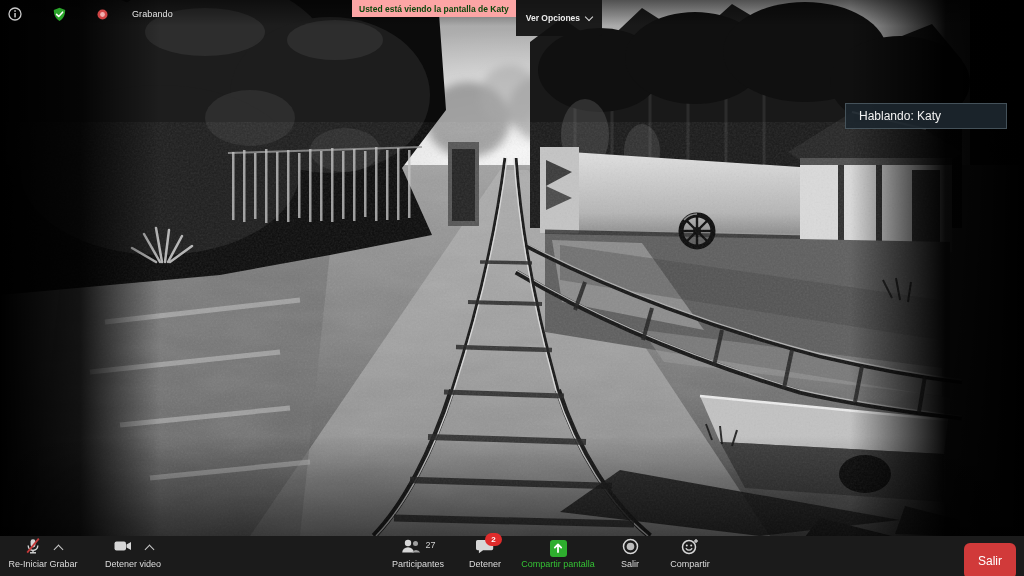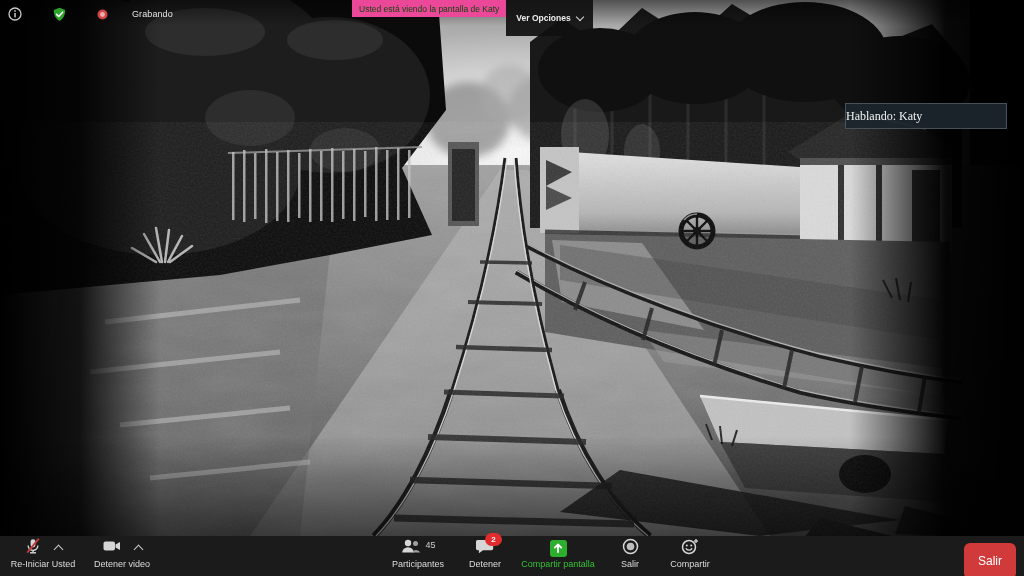--- a/index.html
+++ b/index.html
@@ -13,33 +13,33 @@
   
   .top-left{position:absolute;left:8px;top:5px;height:18px;display:flex;align-items:center;z-index:30;gap:18px;}
   .ico{display:inline-flex;align-items:center;justify-content:center;}
   .ico-info{margin-right:12px;}
   .ico-shield{margin-right:12px;}
   .ico-recdot{margin-right:6px;}
   .rec-label{font-size:9px;color:#e4e4e4;letter-spacing:.1px;}
 
   
   .top-banner{position:absolute;left:352px;top:0;height:17px;display:flex;z-index:30;}
-  .banner-green{background:#ec4899;color:#0c470c;font-size:8.5px;font-weight:normal;
+  .banner-green{background:#fca5a5;color:#0c470c;font-size:8.5px;font-weight:bold;
                 display:flex;align-items:center;padding:0 7px;white-space:nowrap;}
   .banner-options{background:rgba(16,16,16,.93);color:#ededed;font-size:8.5px;font-weight:bold;
                   display:flex;align-items:center;gap:6px;padding:18px 10px;white-space:nowrap;
                   border-radius:0 0 3px 0;cursor:default;}
   .chev-down{width:5px;height:5px;border-left:1.4px solid #dcdcdc;border-top:1.4px solid #dcdcdc;
              transform:rotate(225deg);margin-top:-3px;}
 
   
   .speaking-badge{position:absolute;left:845px;top:103px;width:162px;height:26px;box-sizing:border-box;
                   background:rgba(28,38,46,.92);border:1px solid rgba(150,168,178,.35);
-                  display:flex;align-items:center;z-index:30;
-                  color:#f2f2f2;font-size:12px;font-family:Liberation Serif, serif;}
+                  display:flex;align-items:center;padding-left:13px;z-index:30;
+                  color:#f2f2f2;font-size:12px;}
 
   
   .toolbar{position:absolute;left:0;bottom:0;width:1024px;height:40px;background:#1b1b1b;z-index:40;}
   .tb-btn{position:absolute;top:3px;display:flex;flex-direction:column;align-items:center;
           color:#dcdcdc;cursor:default;}
   .tb-iconrow{height:18px;display:flex;align-items:center;}
   .tb-label{font-size:9px;margin-top:2px;white-space:nowrap;color:#dcdcdc;}
   .chev-up{width:6px;height:6px;border-left:1.5px solid #c9c9c9;border-top:1.5px solid #c9c9c9;
            transform:rotate(45deg);margin-left:13px;margin-top:3px;}
   .count{font-size:9px;color:#cfcfcf;margin-left:3px;margin-top:-6px;}
@@ -337,24 +337,24 @@
         <svg width="18" height="18" viewBox="0 0 18 18">
           <rect x="6.6" y="2.2" width="4.8" height="8.2" rx="2.4" fill="#d6d6d6"></rect>
           <path d="M4.2,8.6 a4.8,4.8 0 0 0 9.6,0" fill="none" stroke="#d6d6d6" stroke-width="1.4"></path>
           <line x1="9" y1="13.4" x2="9" y2="15.4" stroke="#d6d6d6" stroke-width="1.4"></line>
           <line x1="6" y1="15.8" x2="12" y2="15.8" stroke="#d6d6d6" stroke-width="1.4"></line>
           <line x1="3.2" y1="15.6" x2="14.8" y2="1.6" stroke="#c43b3b" stroke-width="1.8"></line>
         </svg>
       </span>
       <span class="chev-up"></span>
     </div>
-    <span class="tb-label">Re-Iniciar Usted</span>
-  </div>
-
-  <div class="tb-btn" style="left:89px;width:66px;">
+    <span class="tb-label">Re-Iniciar Grabar</span>
+  </div>
+
+  <div class="tb-btn" style="left:100px;width:66px;">
     <div class="tb-iconrow">
       <span>
         <svg width="20" height="16" viewBox="0 0 20 16">
           <rect x="1.5" y="3.5" width="11.5" height="9" rx="2" fill="#d6d6d6"></rect>
           <polygon points="13.5,6.6 18,4 18,12 13.5,9.4" fill="#d6d6d6"></polygon>
         </svg>
       </span>
       <span class="chev-up"></span>
     </div>
     <span class="tb-label">Detener video</span>
@@ -363,21 +363,21 @@
   <div class="tb-btn" style="left:380px;width:76px;">
     <div class="tb-iconrow">
       <span>
         <svg width="22" height="17" viewBox="0 0 22 17">
           <circle cx="8" cy="5" r="3.2" fill="#d6d6d6"></circle>
           <path d="M2.2,14.5 a5.8,5.3 0 0 1 11.6,0 Z" fill="#d6d6d6"></path>
           <circle cx="15.5" cy="5.6" r="2.5" fill="#9f9f9f"></circle>
           <path d="M11.8,14.5 a4.6,4.4 0 0 1 8.4,0 Z" fill="#9f9f9f"></path>
         </svg>
       </span>
-      <span class="count">45</span>
+      <span class="count">27</span>
     </div>
     <span class="tb-label">Participantes</span>
   </div>
 
   <div class="tb-btn" style="left:456px;width:58px;">
     <div class="tb-iconrow">
       <span class="chat-wrap">
         <svg width="18" height="16" viewBox="0 0 18 16">
           <path d="M2,2 h14 a1.6,1.6 0 0 1 1.6,1.6 v7 a1.6,1.6 0 0 1 -1.6,1.6 h-8.5 l-4.2,3 v-3 h-1.3 a1.6,1.6 0 0 1 -1.6,-1.6 v-7 a1.6,1.6 0 0 1 1.6,-1.6 Z" fill="#d6d6d6" transform="translate(-0.4,0)"></path>
         </svg>

